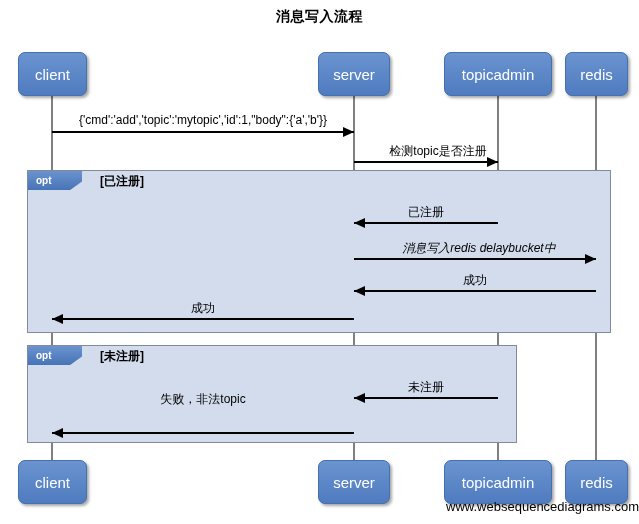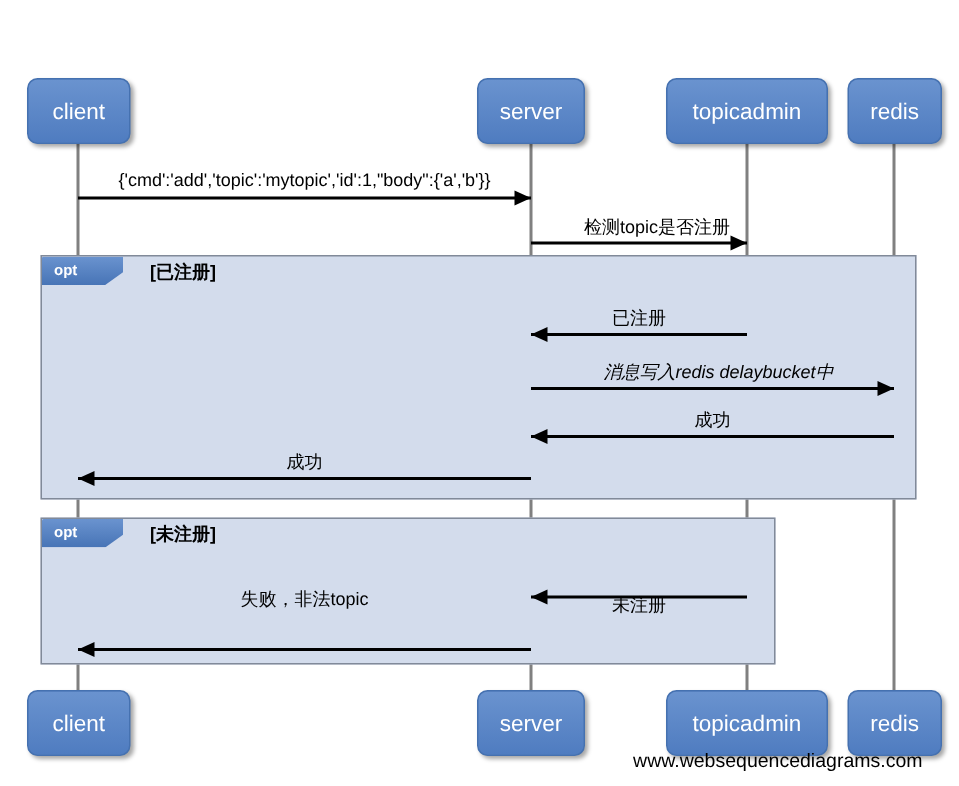--- a/index.html
+++ b/index.html
@@ -26,21 +26,21 @@
     top: 8px;
     width: 639px;
     text-align: center;
     font-size: 14px;
     font-weight: bold;
     color: #000000;
     letter-spacing: 0.5px;
   }
   .footer {
     position: absolute;
-    right: 24px;
+    right: 0;
     top: 499px;
     font-size: 13px;
     color: #000000;
     text-align: left;
   }
   
   .lifeline {
     position: absolute;
     width: 2px;
     background: #808080;
@@ -110,20 +110,21 @@
     border-bottom: 5px solid transparent;
   }
   .arrowhead.right { border-left: 11px solid #000000; }
   .arrowhead.left  { border-right: 11px solid #000000; }
 </style>
 </head>
 <body>
 
 <div id="diagram">
 
+  <div class="title">消息写入流程</div>
 
   <div id="lifelines">
       <div class="lifeline" style="left: 51px; top: 96px; height: 364px;"></div>
       <div class="lifeline" style="left: 353px; top: 96px; height: 364px;"></div>
       <div class="lifeline" style="left: 497px; top: 96px; height: 364px;"></div>
       <div class="lifeline" style="left: 595px; top: 96px; height: 364px;"></div>
     </div>
   <div id="fragments">
       <div class="frag" style="left: 27px; top: 170px; width: 584px; height: 163px;"></div>
       <div class="frag-tag" style="left: 28px; top: 171px; width: 54px; height: 19px;">opt</div>
@@ -146,21 +147,21 @@
       <div class="arrowhead right" style="top: 254px; left: 585px;"></div>
       <div class="msg-label" style="left: 358px; top: 240px; width: 242px; font-style: italic;">消息写入redis delaybucket中</div>
       <div class="msg-line" style="left: 354px; top: 290px; width: 242px;"></div>
       <div class="arrowhead left" style="top: 286px; left: 354px;"></div>
       <div class="msg-label" style="left: 354px; top: 272px; width: 242px;">成功</div>
       <div class="msg-line" style="left: 52px; top: 318px; width: 302px;"></div>
       <div class="arrowhead left" style="top: 314px; left: 52px;"></div>
       <div class="msg-label" style="left: 52px; top: 300px; width: 302px;">成功</div>
       <div class="msg-line" style="left: 354px; top: 397px; width: 144px;"></div>
       <div class="arrowhead left" style="top: 393px; left: 354px;"></div>
-      <div class="msg-label" style="left: 354px; top: 379px; width: 144px; margin-top: 16px;">未注册</div>
+      <div class="msg-label" style="left: 354px; top: 379px; width: 144px;">未注册</div>
       <div class="msg-line" style="left: 52px; top: 432px; width: 302px;"></div>
       <div class="arrowhead left" style="top: 428px; left: 52px;"></div>
       <div class="msg-label" style="left: 52px; top: 391px; width: 302px;">失败，非法topic</div>
     </div>
   <div id="actors">
       <div class="actor" style="left: 18px; top: 52px; width: 69px; height: 44px;">
         <span>client</span>
       </div>
       <div class="actor" style="left: 18px; top: 460px; width: 69px; height: 44px;">
         <span>client</span>

